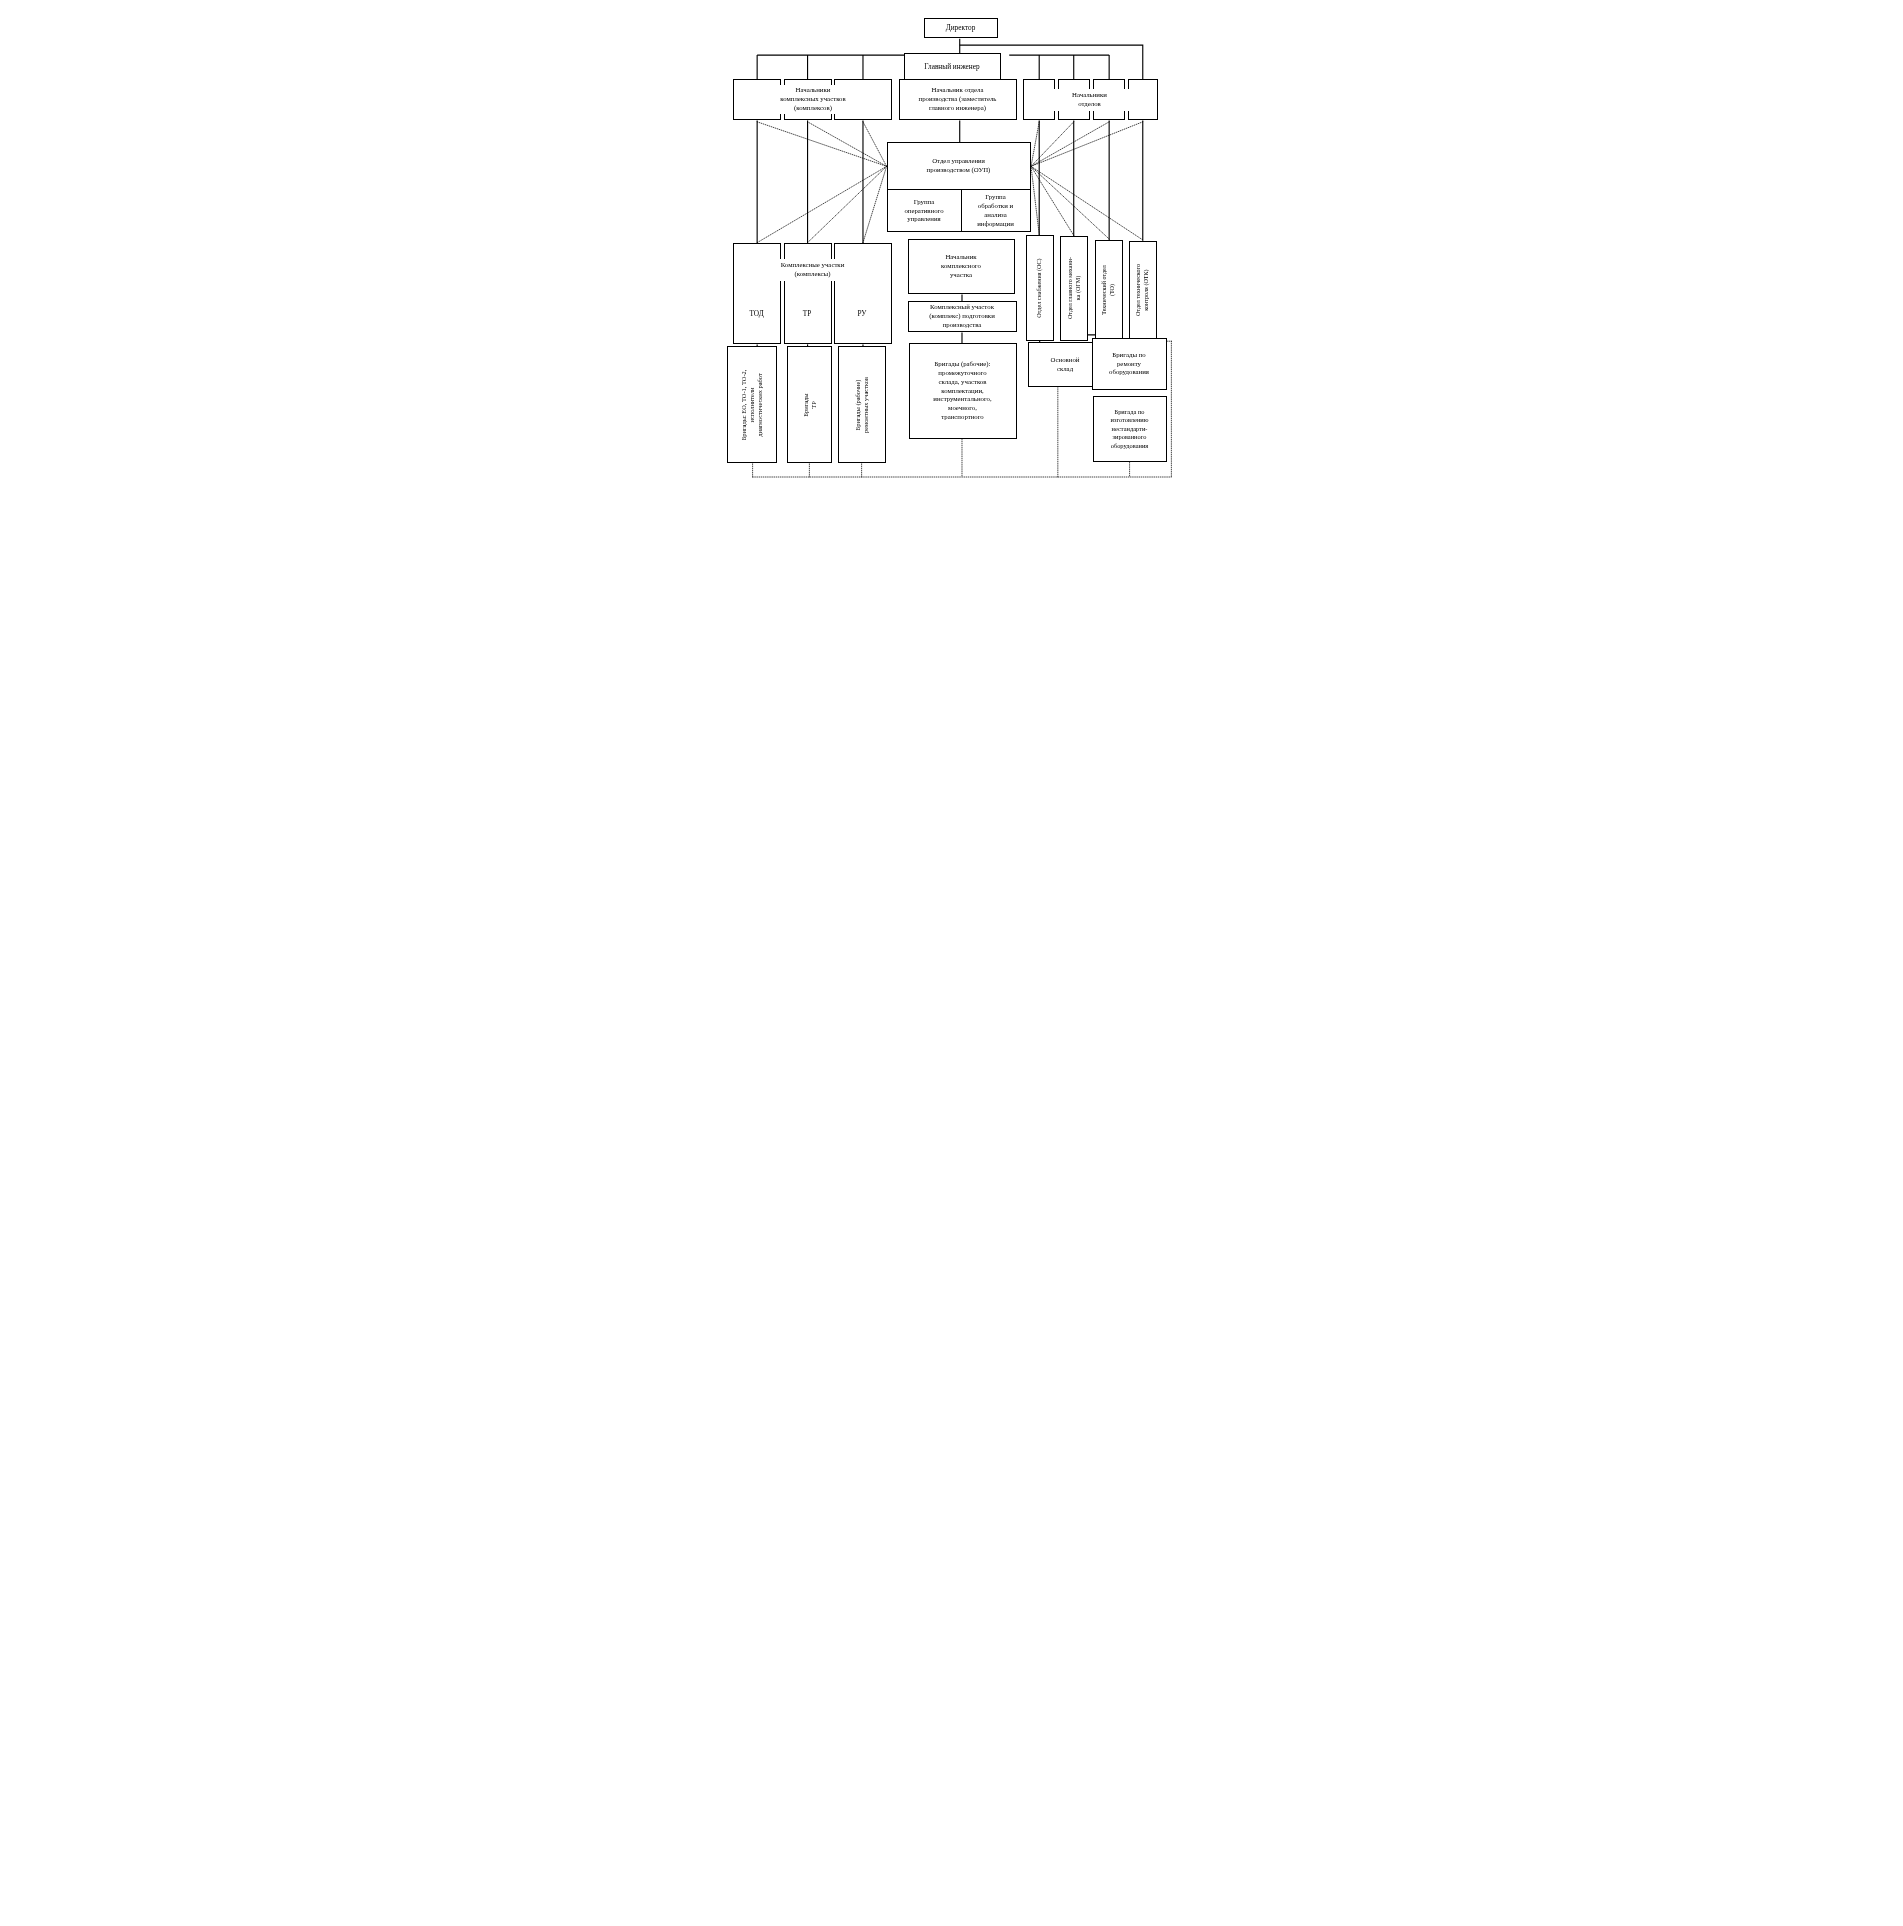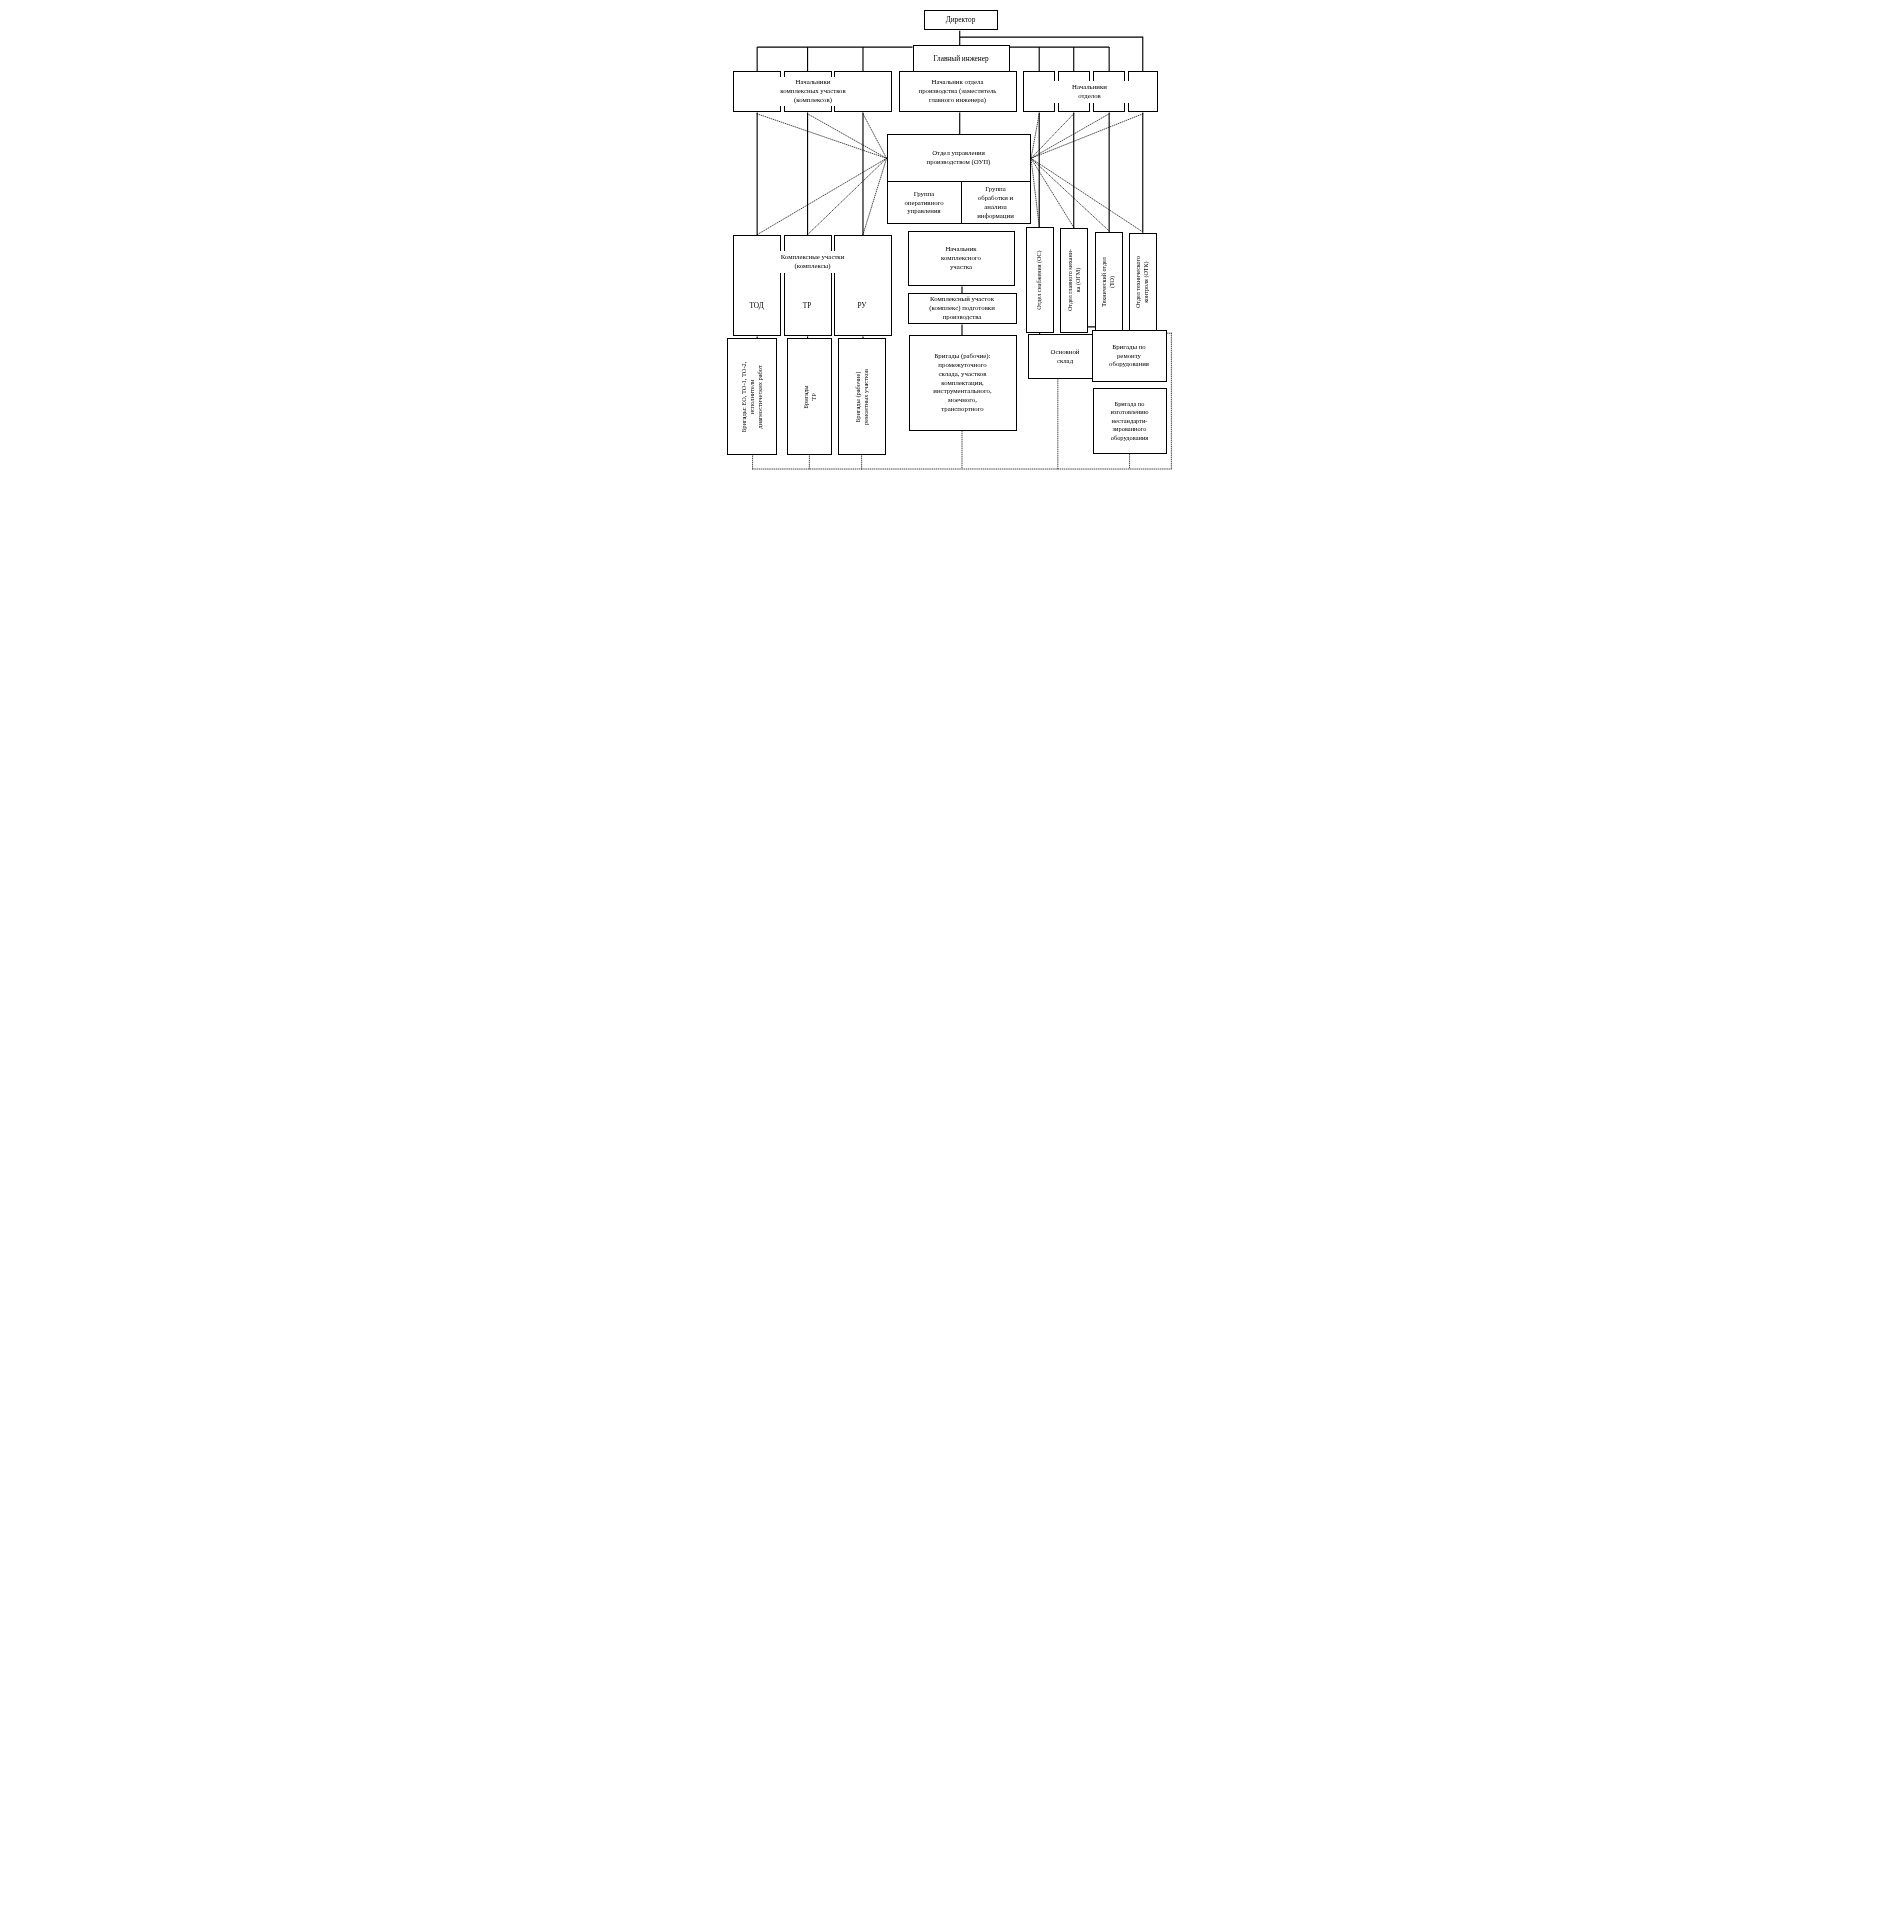--- a/index.html
+++ b/index.html
@@ -1,17 +1,17 @@
 <!DOCTYPE html>
 <html style="font-size:7.3px"><head>
 <meta charset="utf-8">
 <style>
   html,body{margin:0;padding:0;background:#fff;}
   body{font-family:"Liberation Serif","DejaVu Serif",serif;color:#000;}
-  #canvas{position:relative;width:476px;height:482px;margin:0 auto;background:#fff;overflow:hidden;}
+  #canvas{position:relative;width:476px;height:482px;margin:8px auto;background:#fff;overflow:hidden;}
   #lines{position:absolute;left:0;top:0;width:476px;height:482px;}
   .box{position:absolute;border:1.1px solid #000;background:#fff;box-sizing:border-box;
        display:flex;align-items:center;justify-content:center;text-align:center;}
   .txt{white-space:pre-line;line-height:1.32;}
   .overlay{position:absolute;background:#fff;display:flex;align-items:center;justify-content:center;
            text-align:center;box-sizing:border-box;}
   .plain{position:absolute;display:flex;align-items:center;justify-content:center;}
   .vbox{position:absolute;border:1.1px solid #000;background:#fff;box-sizing:border-box;}
   .vtext{position:absolute;transform:rotate(-90deg);display:flex;align-items:center;justify-content:center;
          text-align:center;white-space:pre-line;line-height:1.3;}
@@ -92,21 +92,21 @@
       <path d="M870,733 L1007,733"></path>
         <path d="M1007,733 L1007,1032"></path>
       <path d="M85,1032 L1007,1032"></path>
     </g>
   </svg>
 
   <div class="box f16" style="left:210px;top:10px;width:74px;height:20.4px">
     <div class="txt">Директор</div>
   </div>
 
-  <div class="box f16" style="left:199px;top:45px;width:97px;height:28px">
+  <div class="box f16" style="left:190px;top:45px;width:97px;height:28px">
     <div class="txt">Главный инженер</div>
   </div>
 
   <div class="box" style="left:19px;top:71px;width:48px;height:41px"></div>
   <div class="box" style="left:70px;top:71px;width:48px;height:41px"></div>
   <div class="box" style="left:120px;top:71px;width:58px;height:41px"></div>
   <div class="overlay f15" style="left:33px;top:77px;width:133px;height:29px">
     <div class="txt">Начальники
 комплексных участков
 (комплексов)</div>

